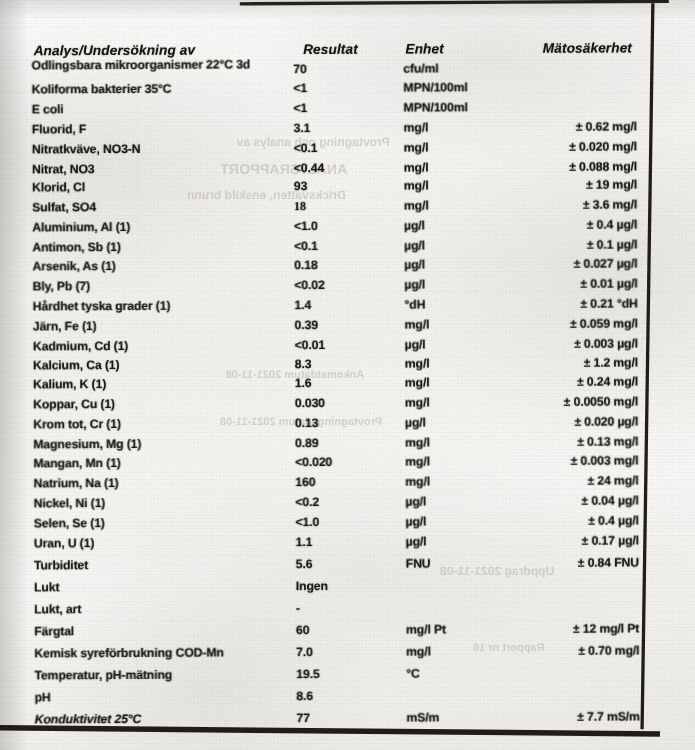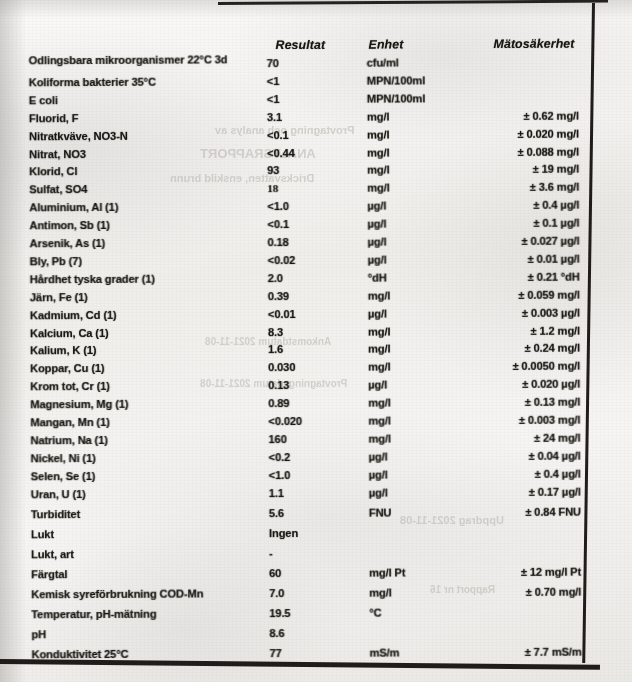--- a/index.html
+++ b/index.html
@@ -168,20 +168,21 @@
       <div class="ghost" style="left: 400px; top: 514px; font-size: 11px;">Uppdrag 2021-11-08</div>
       <div class="ghost" style="left: 430px; top: 584px; font-size: 10px;">Rapport nr 16</div>
     </div>
 
   <div class="rule rule-top"></div>
   <div class="rule rule-right"></div>
   <div class="rule rule-bottom"></div>
 
   <div class="sheet">
 
+    <div class="cell hdr col-param" style="top:38px">Analys/Undersökning av</div>
     <div class="cell hdr col-result" style="top:38px">Resultat</div>
     <div class="cell hdr col-unit" style="top:38px">Enhet</div>
     <div class="cell hdr col-unc" style="top:38px">Mätosäkerhet</div>
 
     <div id="rows-layer">
         <div class="cell soft col-param" style="top: 53px;">Odlingsbara mikroorganismer 22°C 3d</div>
         <div class="cell soft col-result" style="top: 57px;">70</div>
         <div class="cell soft col-unit" style="top: 57px;">cfu/ml</div>
         <div class="cell soft col-param" style="top: 74.9px;">Koliforma bakterier 35°C</div>
         <div class="cell soft col-result" style="top: 74.9px;">&lt;1</div>
@@ -219,21 +220,21 @@
         <div class="cell soft col-unc" style="top: 218.1px; padding-left: 48px;">± 0.1 µg/l</div>
         <div class="cell soft col-param" style="top: 236px;">Arsenik, As (1)</div>
         <div class="cell soft col-result" style="top: 236px;">0.18</div>
         <div class="cell soft col-unit" style="top: 236px;">µg/l</div>
         <div class="cell soft col-unc" style="top: 236px;">± 0.027 µg/l</div>
         <div class="cell soft col-param" style="top: 253.9px;">Bly, Pb (7)</div>
         <div class="cell soft col-result" style="top: 253.9px;">&lt;0.02</div>
         <div class="cell soft col-unit" style="top: 253.9px;">µg/l</div>
         <div class="cell soft col-unc" style="top: 253.9px;">± 0.01 µg/l</div>
         <div class="cell soft col-param" style="top: 271.8px;">Hårdhet tyska grader (1)</div>
-        <div class="cell soft col-result" style="top: 271.8px;">2.0</div>
+        <div class="cell soft col-result" style="top: 271.8px;">1.4</div>
         <div class="cell soft col-unit" style="top: 271.8px;">°dH</div>
         <div class="cell soft col-unc" style="top: 271.8px;">± 0.21 °dH</div>
         <div class="cell soft col-param" style="top: 289.7px;">Järn, Fe (1)</div>
         <div class="cell soft col-result" style="top: 289.7px;">0.39</div>
         <div class="cell soft col-unit" style="top: 289.7px;">mg/l</div>
         <div class="cell soft col-unc" style="top: 289.7px;">± 0.059 mg/l</div>
         <div class="cell soft col-param" style="top: 307.6px;">Kadmium, Cd (1)</div>
         <div class="cell soft col-result" style="top: 307.6px;">&lt;0.01</div>
         <div class="cell soft col-unit" style="top: 307.6px;">µg/l</div>
         <div class="cell soft col-unc" style="top: 307.6px;">± 0.003 µg/l</div>
@@ -291,20 +292,20 @@
         <div class="cell soft col-unc" style="top: 566.6px;">± 12 mg/l Pt</div>
         <div class="cell soft col-param" style="top: 586.6px;">Kemisk syreförbrukning COD-Mn</div>
         <div class="cell soft col-result" style="top: 586.6px;">7.0</div>
         <div class="cell soft col-unit" style="top: 586.6px;">mg/l</div>
         <div class="cell soft col-unc" style="top: 586.6px;">± 0.70 mg/l</div>
         <div class="cell soft col-param" style="top: 606.6px;">Temperatur, pH-mätning</div>
         <div class="cell soft col-result" style="top: 606.6px;">19.5</div>
         <div class="cell soft col-unit" style="top: 606.6px;">°C</div>
         <div class="cell soft col-param" style="top: 626.6px;">pH</div>
         <div class="cell soft col-result" style="top: 626.6px;">8.6</div>
-        <div class="cell soft col-param" style="top: 646.6px;">Konduktivitet 25°C</div>
+        <div class="cell soft col-param" style="top: 646.6px; font-style: italic;">Konduktivitet 25°C</div>
         <div class="cell soft col-result" style="top: 646.6px;">77</div>
         <div class="cell soft col-unit" style="top: 646.6px;">mS/m</div>
         <div class="cell soft col-unc" style="top: 646.6px;">± 7.7 mS/m</div>
       </div>
   </div>
 
 </div>
 
 </body></html>

